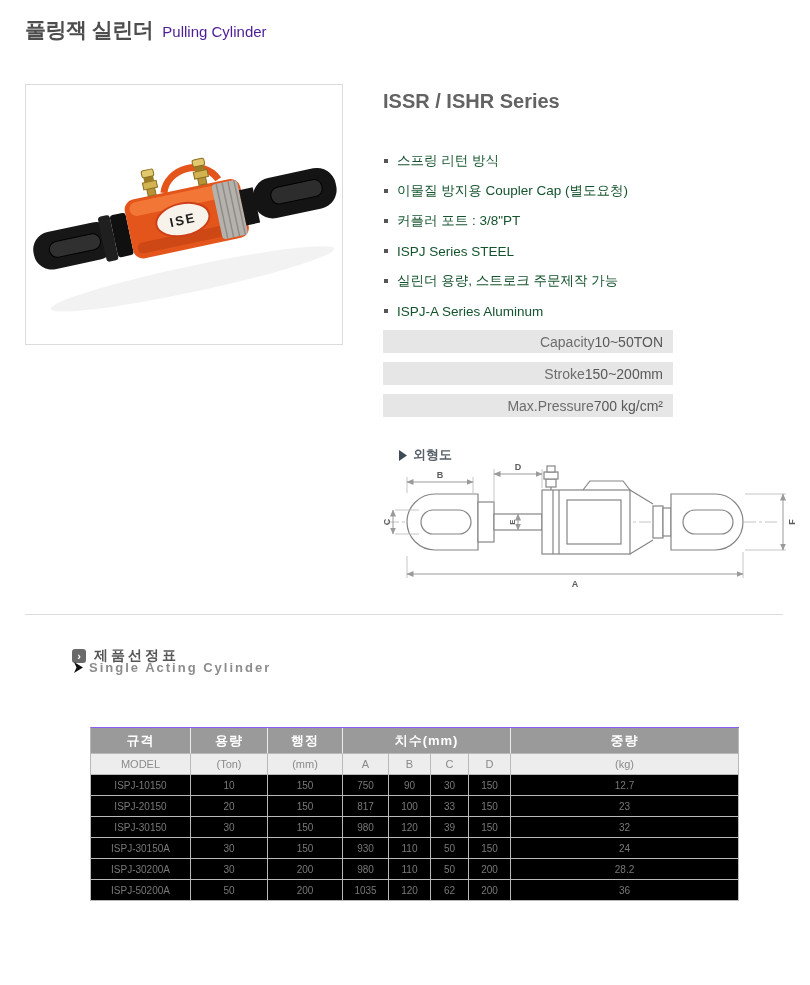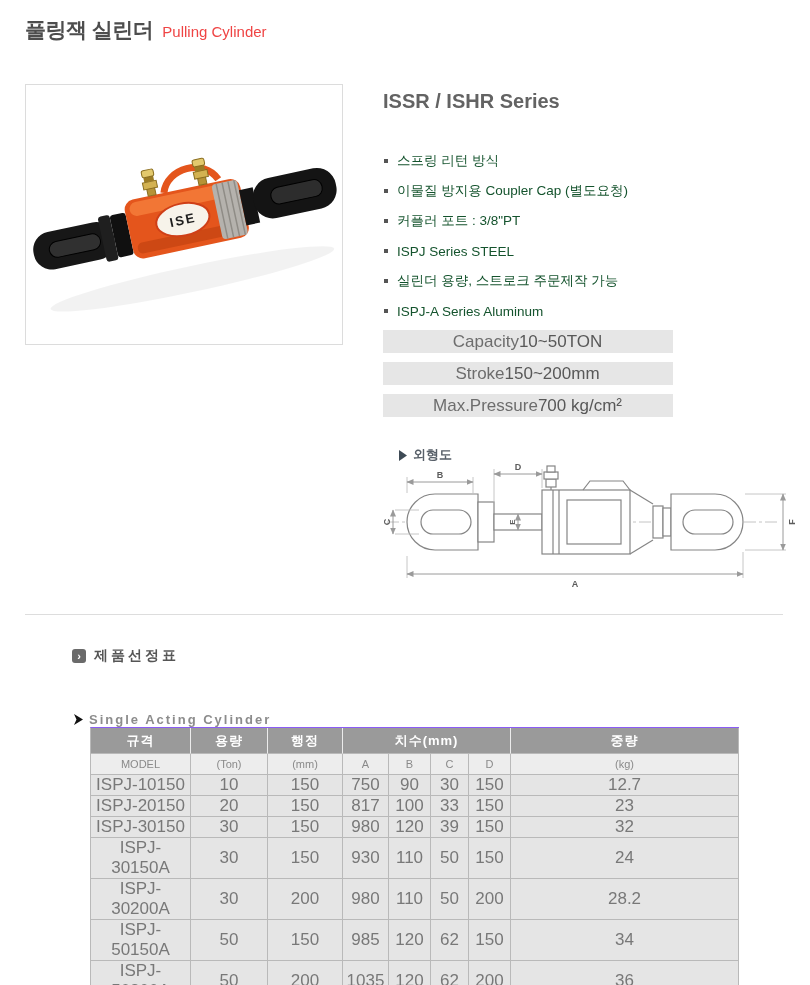--- a/index.html
+++ b/index.html
@@ -4,59 +4,59 @@
 <style>
   * { margin:0; padding:0; box-sizing:border-box; }
   html,body { background:#fff; }
   .page {
     position:relative; width:810px; height:985px; background:#ffffff;
     font-family:"Liberation Sans","DejaVu Sans",sans-serif; overflow:hidden;
   }
   
   .header { position:absolute; left:25px; top:16px; display:flex; align-items:baseline; gap:9px; }
   .title-ko { font-size:21px; font-weight:bold; color:#4d4d4d; letter-spacing:-0.5px; }
-  .title-en { font-size:15px; color:#ef4444; }
+  .title-en { font-size:15px; color:#4c1d95; }
   
   .photo-box { position:absolute; left:25px; top:84px; width:318px; height:261px; border:1px solid #dcdcdc; background:#fff; }
   
   .right-col { position:absolute; left:383px; top:90px; width:292px; }
   .series-title { position:absolute; top:0; left:0; font-size:20px; font-weight:bold; color:#636363; }
   .features { position:absolute; top:56px; left:1px; list-style:none; width:300px; }
   .features li { height:30px; display:flex; align-items:center; font-size:13.5px; color:#14532d; white-space:nowrap; }
   .sq-bullet { display:inline-block; width:4px; height:4px; background:#555; margin-right:9px; flex:none; }
   .specs { position:absolute; top:240px; left:0; width:290px; }
   .spec-row { width:290px; height:23px; background:#e6e6e6; margin-bottom:9px;
-    display:flex; justify-content:center; align-items:center; padding:0 10px 0 9px; font-size:17px; }
+    display:flex; justify-content:flex-end; align-items:center; padding:0 10px 0 9px; font-size:14px; }
   .spec-label { color:#6d6d6d; }
   .spec-value { color:#585858; }
   
   .drawing-title { position:absolute; left:399px; top:446px; display:flex; align-items:center; gap:6px;
     font-size:13px; font-weight:bold; color:#586069; }
   .drawing-wrap { position:absolute; left:383px; top:460px; }
   
   .divider { position:absolute; left:25px; top:614px; width:758px; height:1px; background:#dddddd; }
   
   .section-header { position:absolute; left:72px; top:647px; display:flex; align-items:center; gap:8px; }
   .section-icon { width:14px; height:14px; background:#6a6a6a; border-radius:3px; color:#fff;
     display:flex; align-items:center; justify-content:center; font-size:11px; font-weight:bold; line-height:1; }
   .section-title { font-size:14px; font-weight:bold; color:#555; letter-spacing:3px; }
-  .subsection-header { position:absolute; left:74px; top:712px; display:flex; align-items:center; gap:6px; }
+  .subsection-header { position:absolute; left:74px; top:660px; display:flex; align-items:center; gap:6px; }
   .subsection-title { font-size:13px; font-weight:bold; color:#8c8c8c; letter-spacing:2px; }
   
   .table-wrap { position:absolute; left:90px; top:727px; }
   table { border-collapse:separate; border-spacing:0; table-layout:fixed; width:648px;
     border-top:1px solid #8b5cf6; border-left:1px solid #b9b9b9; }
   col.c-model{width:100px} col.c-ton{width:77px} col.c-mm{width:75px}
   col.c-a{width:46px} col.c-b{width:42px} col.c-c{width:38px} col.c-d{width:42px} col.c-kg{width:228px}
   th,td { border-right:1px solid #b9b9b9; border-bottom:1px solid #b9b9b9; text-align:center; vertical-align:middle; }
   thead th { background:#9a9a9a; color:#fff; font-size:13px; font-weight:bold; height:26px;
     border-right:1px solid #ececec; letter-spacing:1px; }
   thead th:last-child { border-right:1px solid #b9b9b9; }
   tr.subheader td { background:#ededed; color:#8a8a8a; font-size:11px; height:21px; }
-  tbody tr.data td { background:#e5e5e5; color:#787878; font-size:17px; height:21px; }
+  tbody tr.data td { background:#000000; color:#787878; font-size:10px; height:21px; }
   
   svg text { font-family:"Liberation Sans","DejaVu Sans",sans-serif; }
 </style>
 </head>
 <body>
 
 <div class="page">
 
   <div class="header">
     <span class="title-ko">풀링잭 실린더</span>
@@ -315,30 +315,20 @@
           <td>ISPJ-30200A</td>
           <td>30</td>
           <td>200</td>
           <td>980</td>
           <td>110</td>
           <td>50</td>
           <td>200</td>
           <td>28.2</td>
         </tr>
         <tr class="data">
-          <td>ISPJ-50150A</td>
-          <td>50</td>
-          <td>150</td>
-          <td>985</td>
-          <td>120</td>
-          <td>62</td>
-          <td>150</td>
-          <td>34</td>
-        </tr>
-        <tr class="data">
           <td>ISPJ-50200A</td>
           <td>50</td>
           <td>200</td>
           <td>1035</td>
           <td>120</td>
           <td>62</td>
           <td>200</td>
           <td>36</td>
         </tr>
       </tbody>

